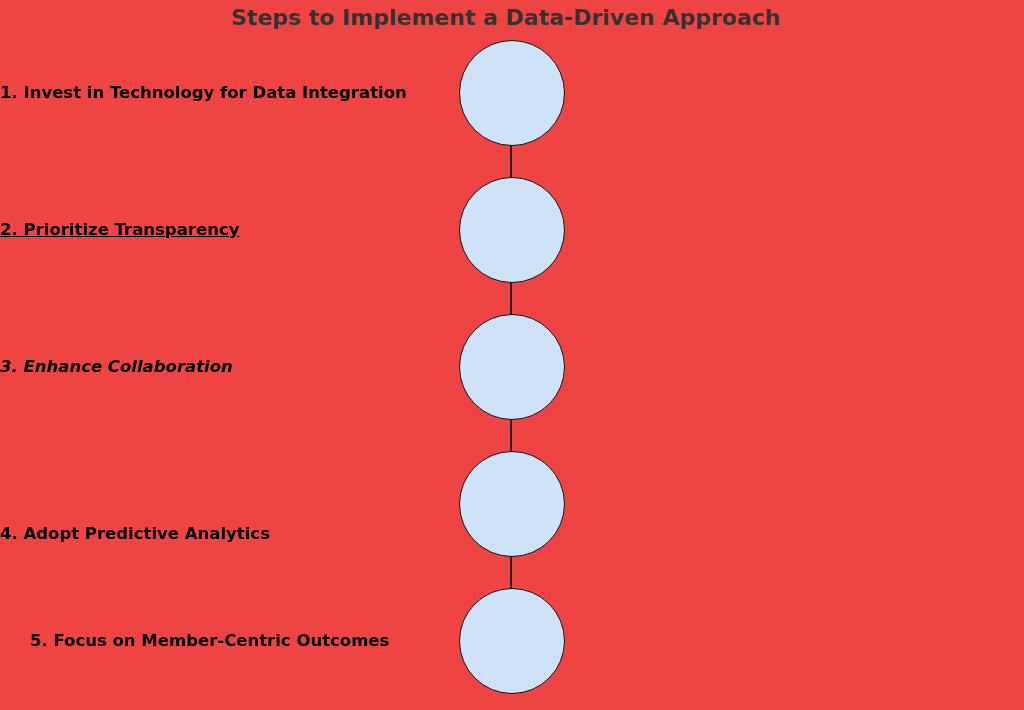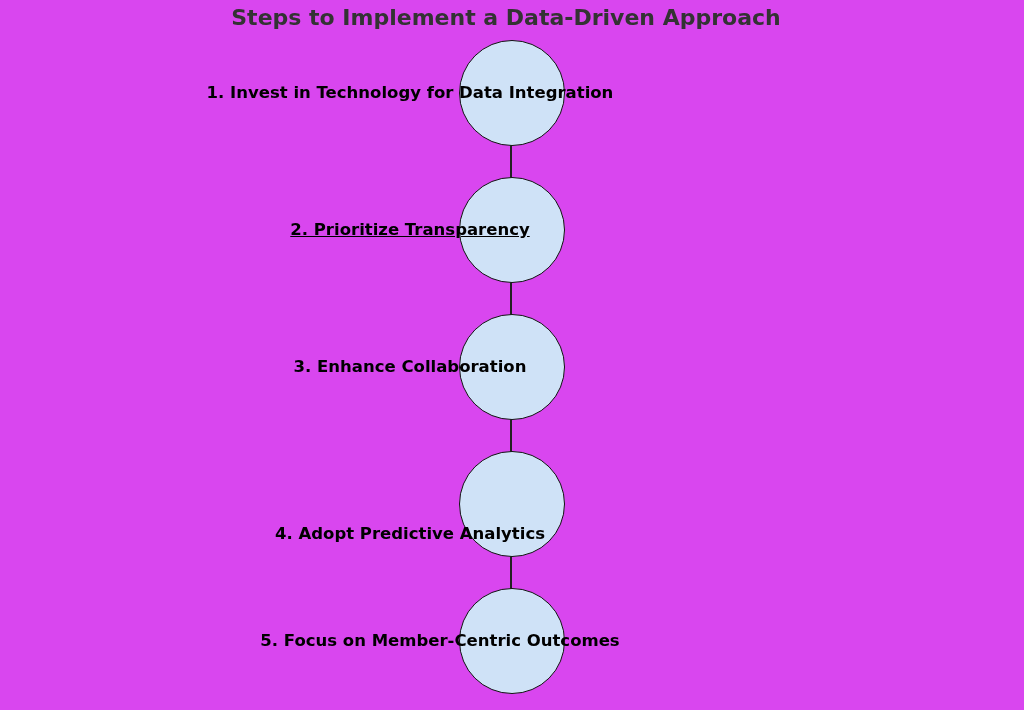--- a/index.html
+++ b/index.html
@@ -4,21 +4,21 @@
 <style>
   html, body {
     margin: 0;
     padding: 0;
     background: #ffffff;
   }
   .canvas {
     position: relative;
     width: 1024px;
     height: 710px;
-    background: #d946ef;
+    background: #ef4444;
     overflow: hidden;
     font-family: "DejaVu Sans", "Liberation Sans", sans-serif;
   }
   .title {
     position: absolute;
     top: 4px;
     left: 0;
     width: 1012px; 
     text-align: center;
     font-size: 22px;
@@ -49,30 +49,29 @@
   }
   .circ-1 { top: 40px; }
   .circ-2 { top: 177px; }
   .circ-3 { top: 314px; }
   .circ-4 { top: 451px; }
   .circ-5 { top: 588px; }
   .step-label {
     position: absolute;
     left: 0;
     width: 820px;
-    text-align: center;
     font-size: 16.5px;
     font-weight: bold;
     line-height: 22px;
     color: #000000;
     white-space: nowrap;
   }
   .lab-1 { top: 82px; }
   .lab-2 { top: 219px; text-decoration: underline; }
-  .lab-3 { top: 356px; }
+  .lab-3 { top: 356px; font-style: italic; }
   .lab-4 { top: 487px; margin-top: 36px; }
   .lab-5 { top: 630px; padding-left: 30px; }
 </style>
 </head>
 <body>
 
 <div class="canvas">
 
   <div class="title">Steps to Implement a Data-Driven Approach</div>
 

